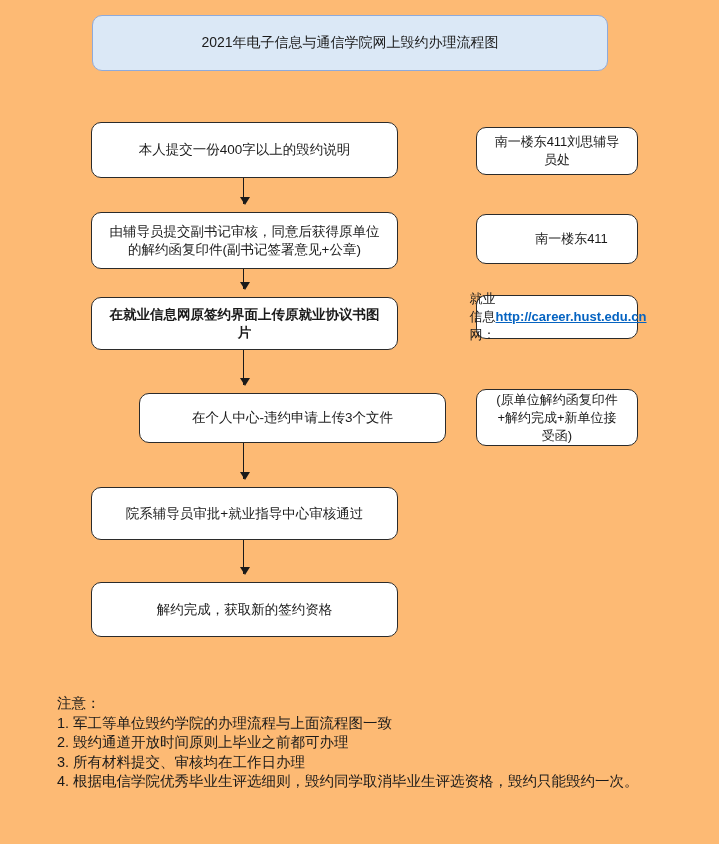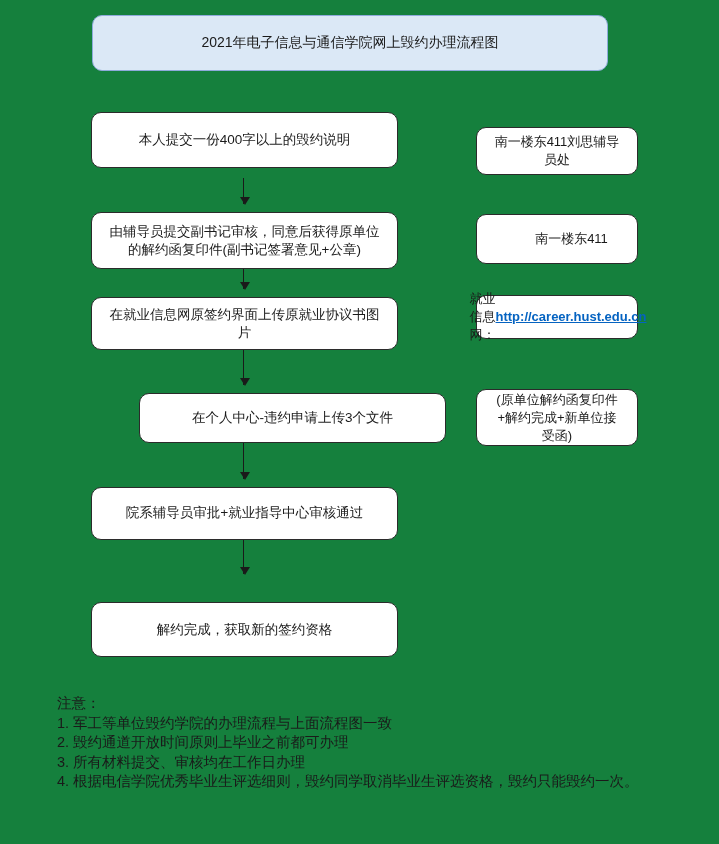--- a/index.html
+++ b/index.html
@@ -6,21 +6,21 @@
     margin: 0;
     padding: 0;
     background: #ffffff;
     font-family: "Liberation Sans", sans-serif;
     color: #1a1a1a;
   }
   .page {
     position: relative;
     width: 719px;
     height: 844px;
-    background: #15803d;
+    background: #fdba74;
     overflow: hidden;
   }
   .box {
     position: absolute;
     box-sizing: border-box;
     border: 1.4px solid var(--box-border, #2b2b2b);
     border-radius: 10px;
     background: #ffffff;
     display: flex;
     align-items: center;
@@ -80,46 +80,46 @@
 </style>
 </head>
 <body>
 
 <div class="page">
 
   <div class="title-box">
     <span>2021年电子信息与通信学院网上毁约办理流程图</span>
   </div>
 
-  <div class="box flow-box" style="top:112px;height:56px;">
+  <div class="box flow-box" style="top:122px;height:56px;">
     <span>本人提交一份400字以上的毁约说明</span>
   </div>
   <div class="arrow" style="top:178px;height:26px;"></div>
 
   <div class="box flow-box" style="top:212px;height:57px;">
     <span>由辅导员提交副书记审核，同意后获得原单位的解约函复印件(副书记签署意见+公章)</span>
   </div>
   <div class="arrow" style="top:269px;height:20px;"></div>
 
-  <div class="box flow-box" style="top:297px;height:53px;">
+  <div class="box flow-box" style="top:297px;height:53px;font-weight:bold;">
     <span>在就业信息网原签约界面上传原就业协议书图片</span>
   </div>
   <div class="arrow" style="top:350px;height:35px;"></div>
 
   <div class="box flow-box" style="top:393px;height:50px;margin-left:48px;">
     <span>在个人中心-违约申请上传3个文件</span>
   </div>
   <div class="arrow" style="top:443px;height:36px;"></div>
 
-  <div class="box flow-box" style="top:487px;height:53px;font-family:Liberation Mono, monospace;">
+  <div class="box flow-box" style="top:487px;height:53px;">
     <span>院系辅导员审批+就业指导中心审核通过</span>
   </div>
   <div class="arrow" style="top:540px;height:34px;"></div>
 
-  <div class="box flow-box" style="top:602px;height:55px;">
+  <div class="box flow-box" style="top:582px;height:55px;">
     <span>解约完成，获取新的签约资格</span>
   </div>
 
   <div class="box side-box" style="top:127px;height:48px;">
     <span>南一楼东411刘思辅导员处</span>
   </div>
 
   <div class="box side-box" style="top:214px;height:50px;padding-left:43px;">
     <span>南一楼东411</span>
   </div>

